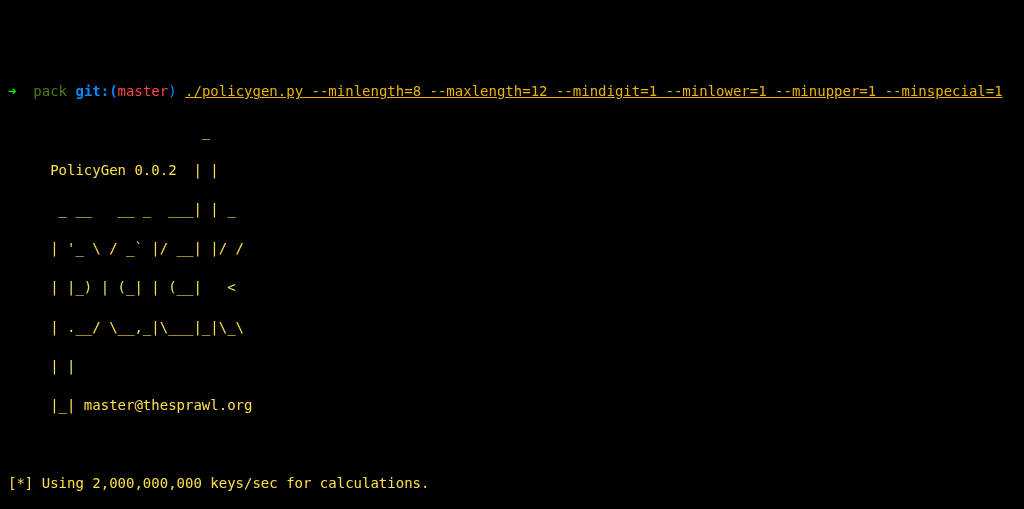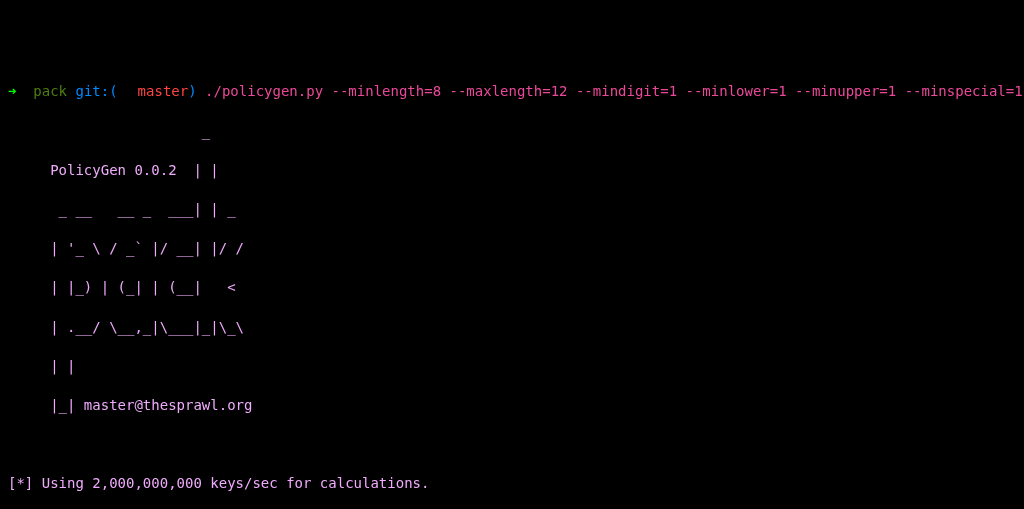--- a/index.html
+++ b/index.html
@@ -10,25 +10,25 @@
       line-height: 1.4;
       color: #00ff00;
       padding: 4px 8px;
       white-space: pre;
       width: 1024px;
       height: 509px;
       overflow: hidden;
     }
     .prompt-arrow { color: #00ff00; }
     .prompt-dir { color: #4d7c0f; }
-    .prompt-git { color: #0088ff; }
-    .prompt-branch { color: #ff4444; margin-left: 20px; }
+    .prompt-git { color: #0088ff; font-weight: bold; }
+    .prompt-branch { color: #ff4444; }
     .prompt-paren { color: #0088ff; }
-    .cmd { color: #ec4899; }
-    .bright-green { color: #f0abfc; }
+    .cmd { color: #eab308; text-decoration: underline; }
+    .bright-green { color: #fde047; }
     .line { white-space: pre; }
   </style>
 </head>
 <body>
 
 
 
 <div class="line"><span class="prompt-arrow">➜</span>  <span class="prompt-dir">pack</span> <span class="prompt-git">git:(</span><span class="prompt-branch">master</span><span class="prompt-paren">)</span> <span class="cmd">./policygen.py --minlength=8 --maxlength=12 --mindigit=1 --minlower=1 --minupper=1 --minspecial=1</span></div>
 <div class="line bright-green">                       _</div>
 <div class="line bright-green">     PolicyGen 0.0.2  | |</div>

